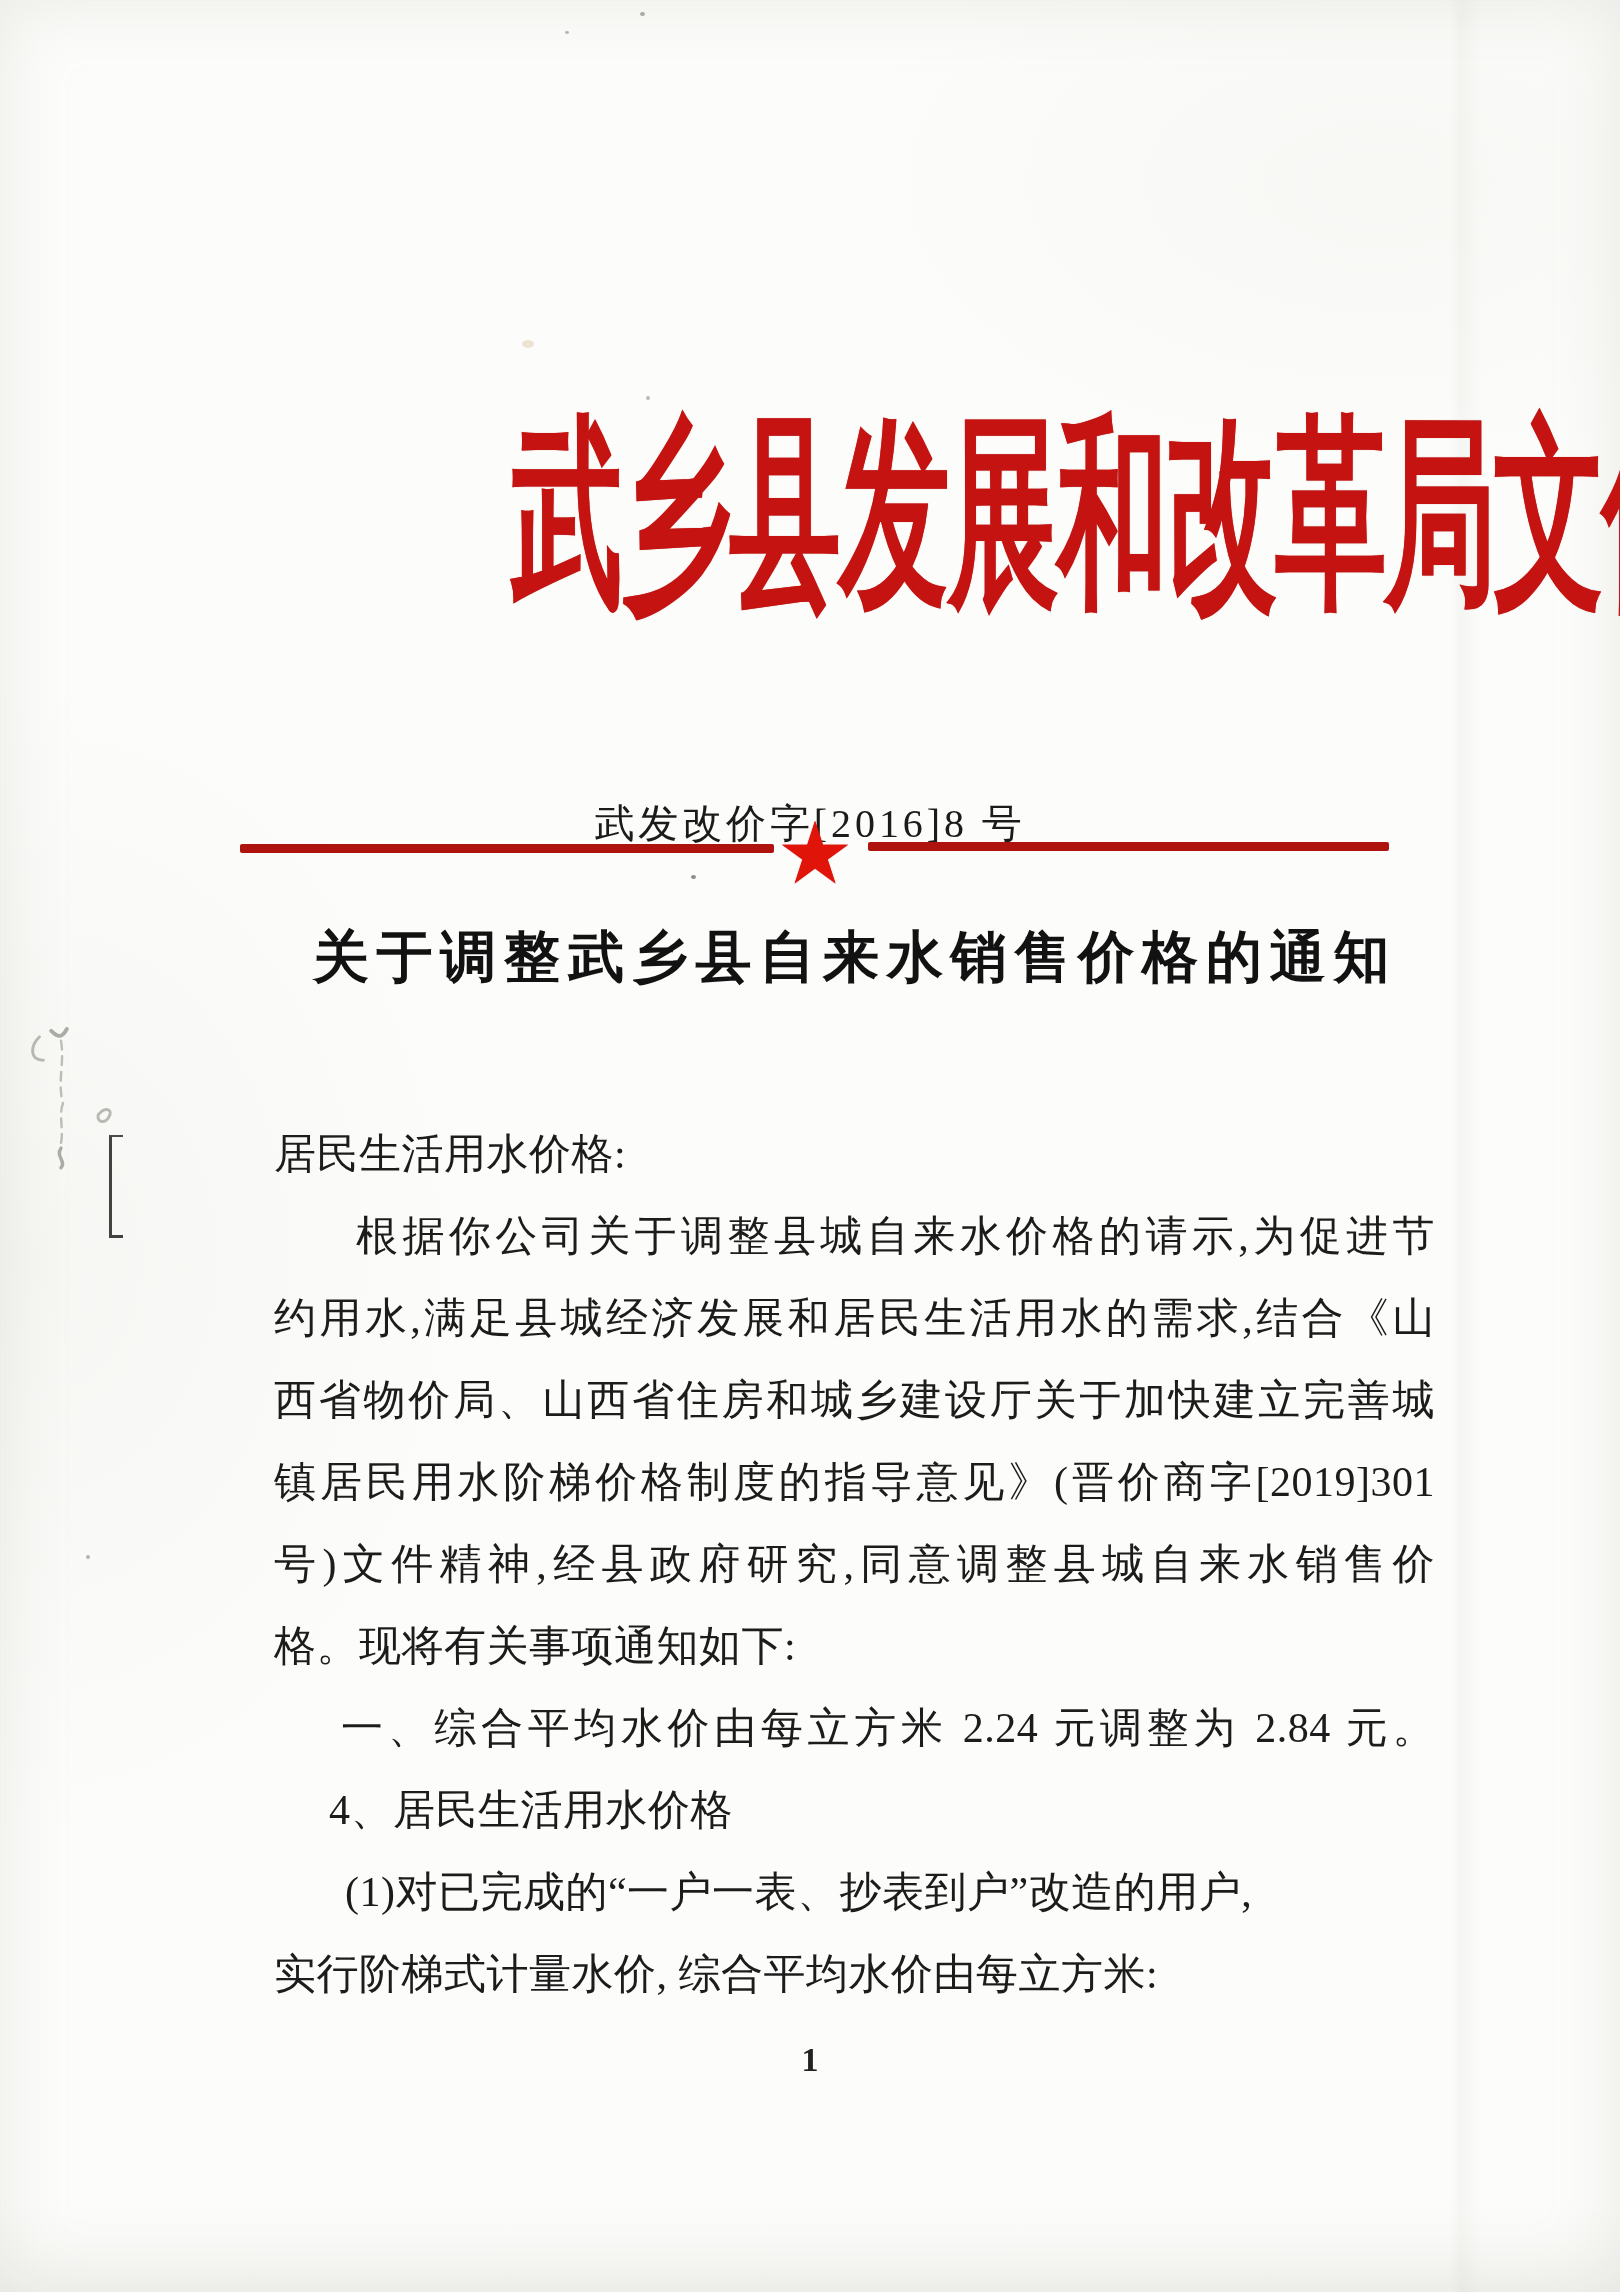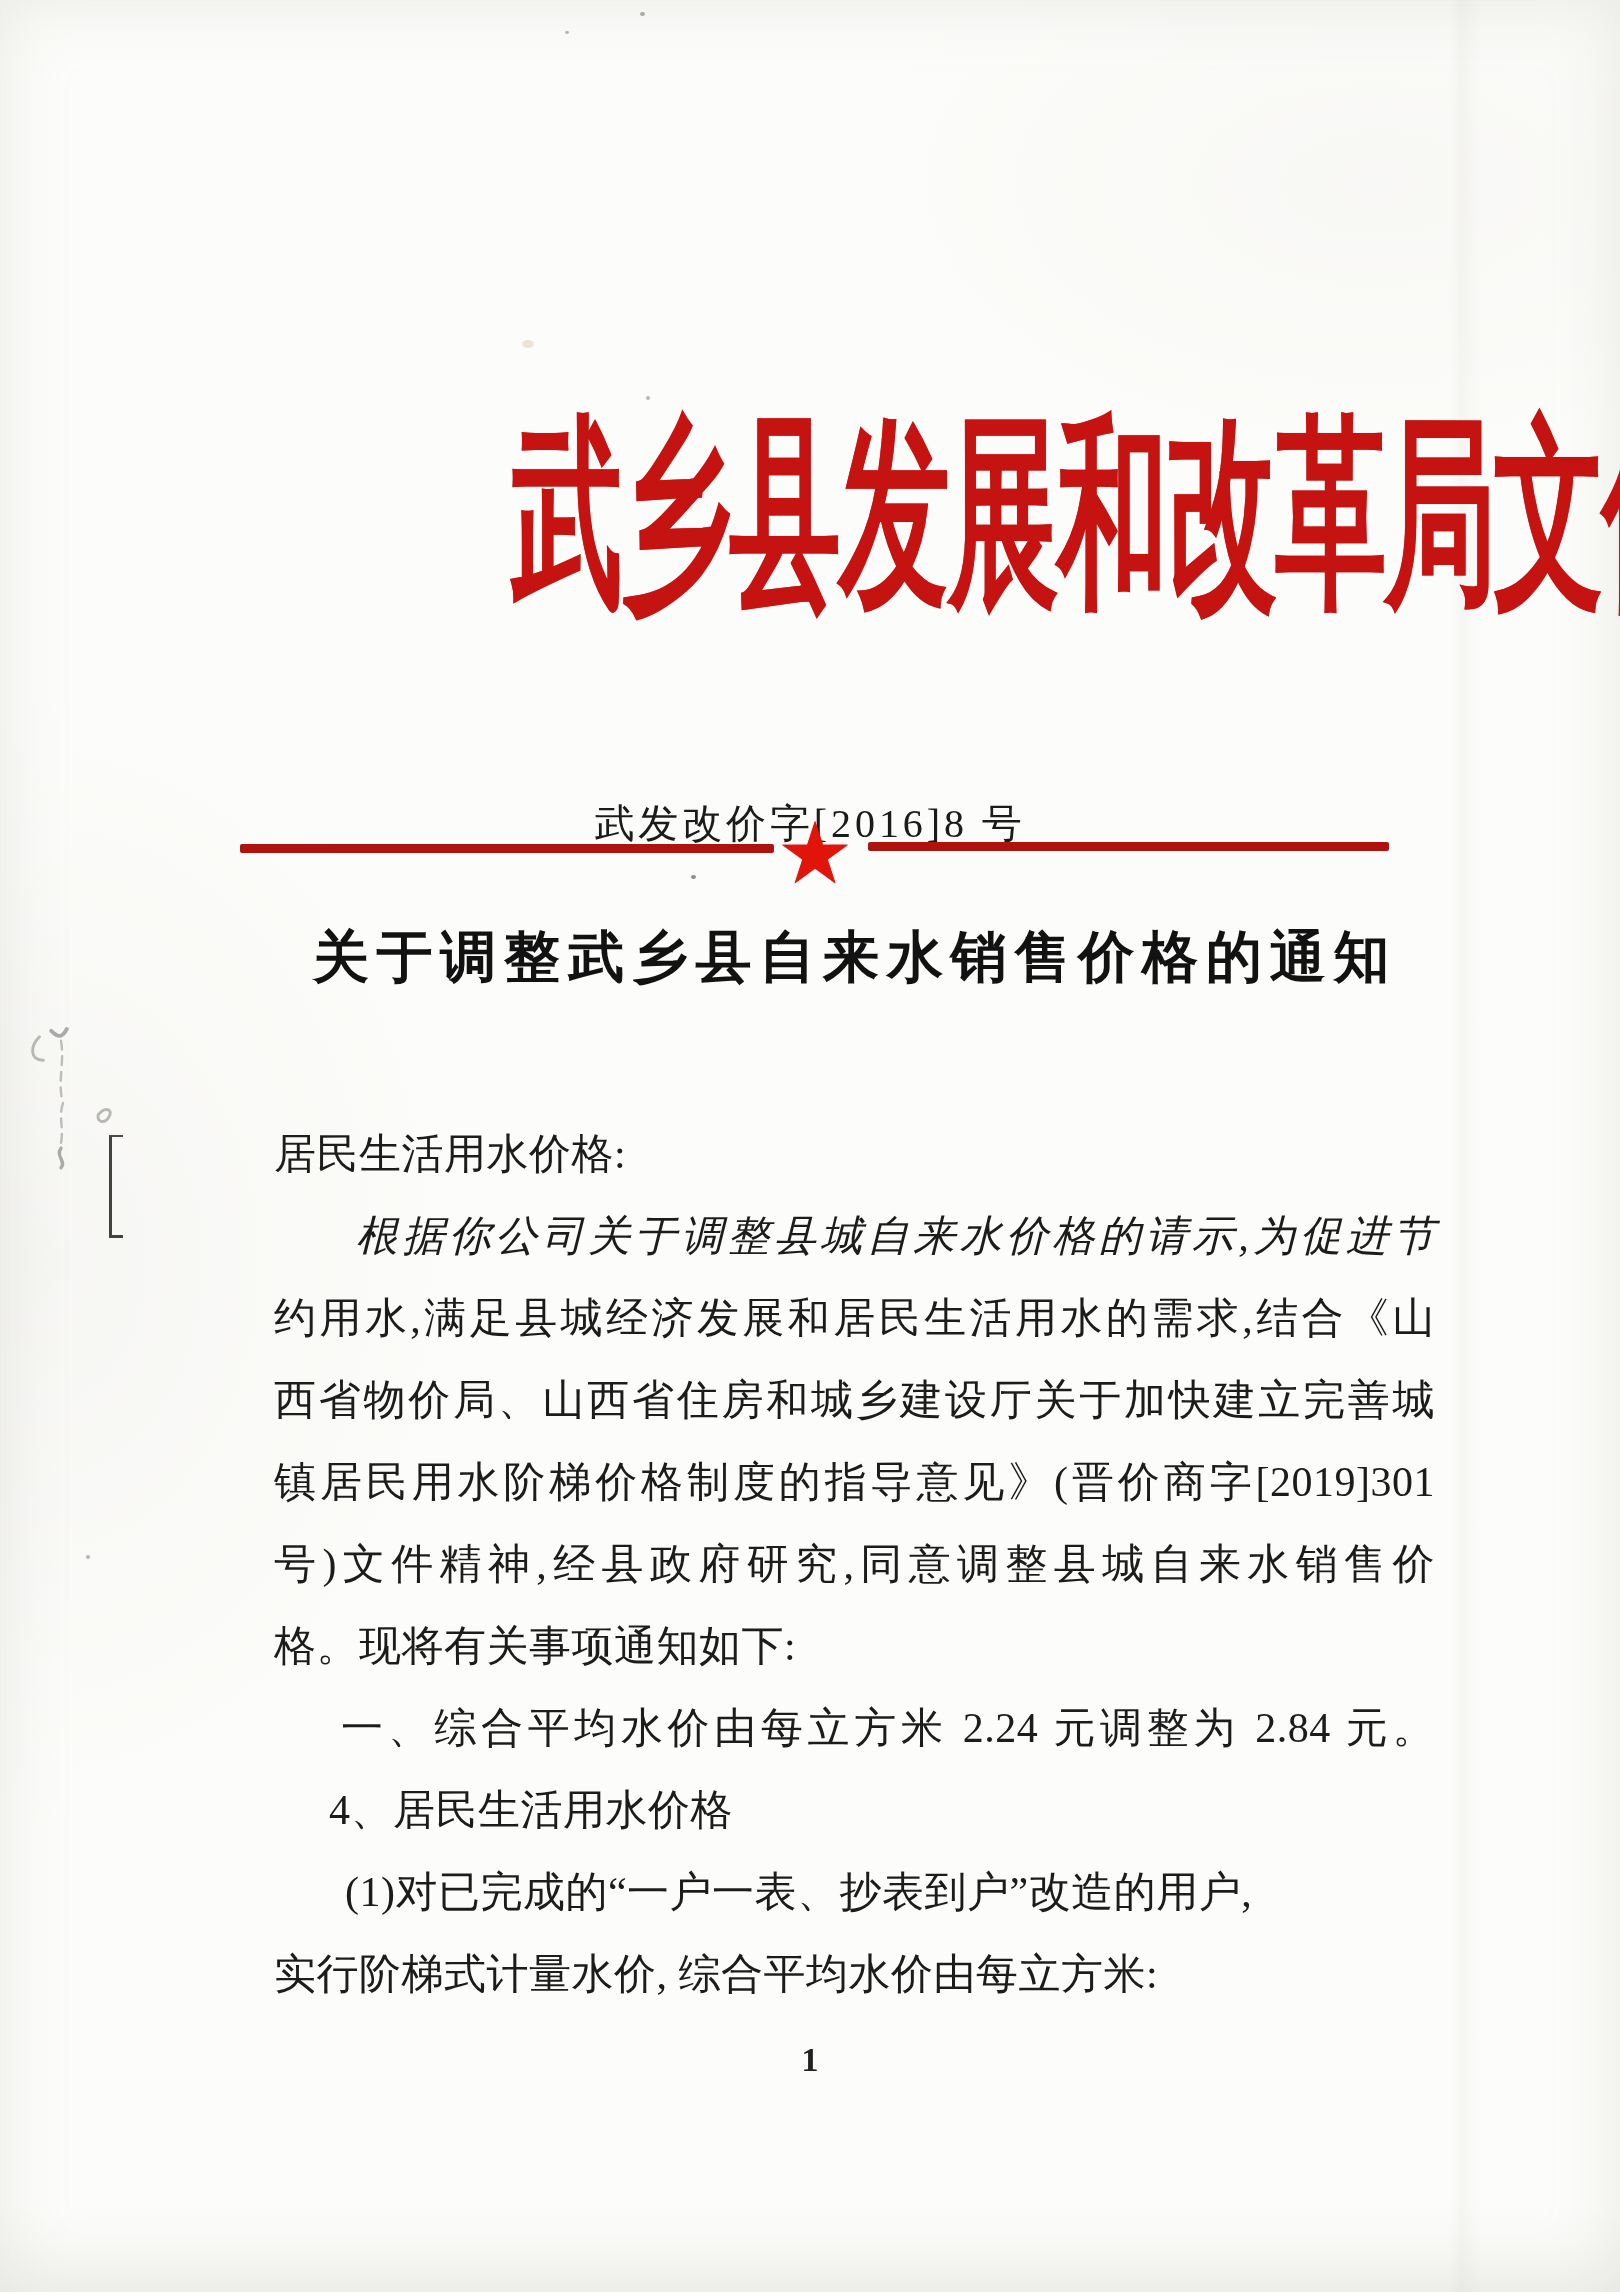--- a/index.html
+++ b/index.html
@@ -71,21 +71,21 @@
   .body-block{
     position:absolute;left:274px;top:1113px;width:1161px;
   }
   .line{
     height:82px;line-height:82px;
     font-size:42px;letter-spacing:0.5px;
     white-space:nowrap;
     color:#1c1c1c;
   }
   .line.fill{white-space:normal;text-align:justify;text-align-last:justify;}
-  .ind-a{padding-left:82px;font-style:italic;}   
+  .ind-a{padding-left:82px;}   
   .ind-b{padding-left:67px;}   
   .ind-c{padding-left:55px;}   
   .ind-d{padding-left:71px;}   
 
   
   .pagenum{
     position:absolute;top:2041px;left:0;width:100%;
     text-align:center;font-size:34px;font-weight:bold;color:#222;
   }
 

